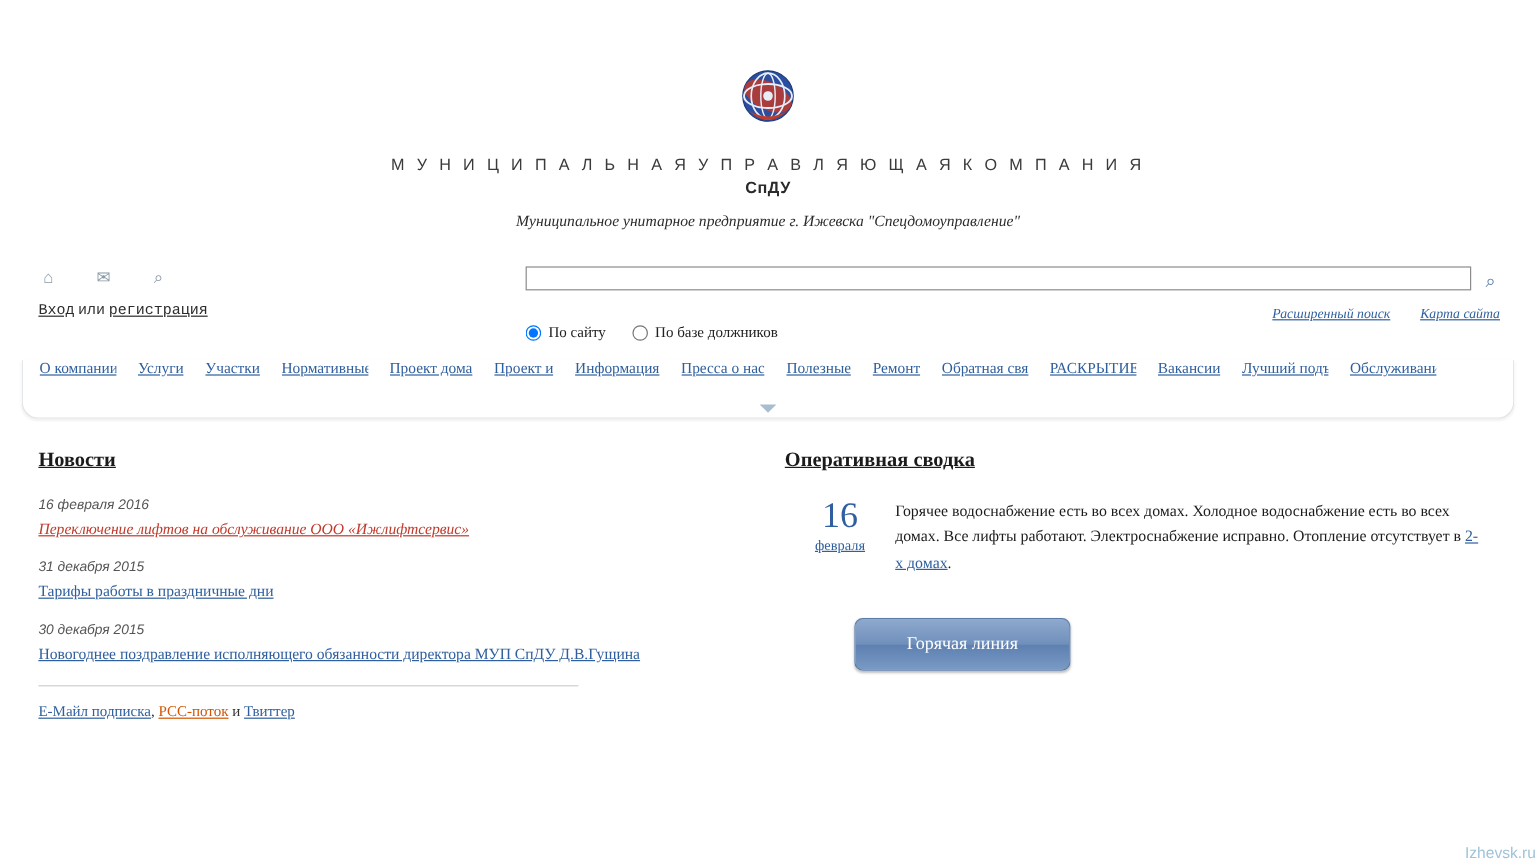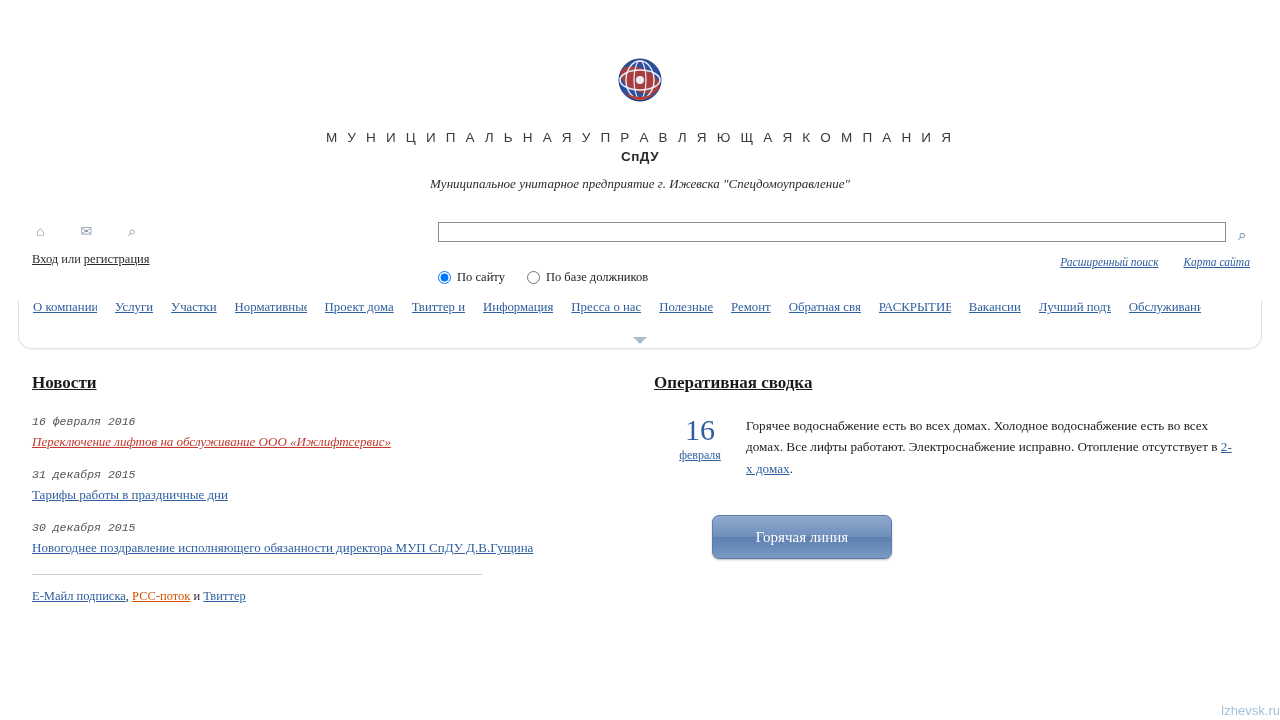--- a/index.html
+++ b/index.html
@@ -73,21 +73,21 @@
   .util-icons .ico {
     color: #8a9aa8;
     font-size: 14px;
     line-height: 1;
     cursor: pointer;
   }
   .util-auth {
     margin-top: 10px;
     font-size: 12.5px;
     color: #333;
-    font-family: Liberation Serif, serif;
+    font-family: Liberation Mono, monospace;
   }
   .util-auth a {
     color: #2b2b2b;
     text-decoration: underline;
   }
   .util-auth .sep { text-decoration: none; color: #333; padding: 0 3px;}
 
   .search-wrap {
     position: absolute;
     left: 438px;
@@ -203,21 +203,21 @@
     font-family: "Liberation Serif", serif;
     font-size: 17px;
     font-weight: bold;
     color: #1b1b1b;
     text-decoration: underline;
     margin: 0 0 22px 0;
   }
   .news-date {
     font-size: 11.5px;
     font-style: italic;
-    font-family: Liberation Mono, monospace;
+    font-family: Liberation Sans, sans-serif;
     color: #555;
     margin-bottom: 6px;
   }
   .news-link {
     display: block;
     font-size: 13px;
     font-family: "Liberation Serif", serif;
     text-decoration: underline;
     margin-bottom: 18px;
   }
@@ -360,21 +360,21 @@
   </div>
 </div>
 
 <div class="navbar">
   <div class="nav-items">
     <a class="nav-item w-narrow" href="#">О компании</a>
     <a class="nav-item" href="#">Услуги</a>
     <a class="nav-item" href="#">Участки</a>
     <a class="nav-item w-mid" href="#">Нормативные</a>
     <a class="nav-item w-mid" href="#">Проект дома</a>
-    <a class="nav-item w-mid" href="#">Твиттер и </a>
+    <a class="nav-item w-mid" href="#">Проект и </a>
     <a class="nav-item w-mid" href="#">Информация</a>
     <a class="nav-item w-mid" href="#">Пресса о нас</a>
     <a class="nav-item w-mid" href="#">Полезные</a>
     <a class="nav-item" href="#">Ремонт</a>
     <a class="nav-item w-mid" href="#">Обратная связь</a>
     <a class="nav-item w-mid" href="#">РАСКРЫТИЕ</a>
     <a class="nav-item" href="#">Вакансии</a>
     <a class="nav-item w-mid" href="#">Лучший подъезд</a>
     <a class="nav-item w-mid" href="#">Обслуживание</a>
   </div>

